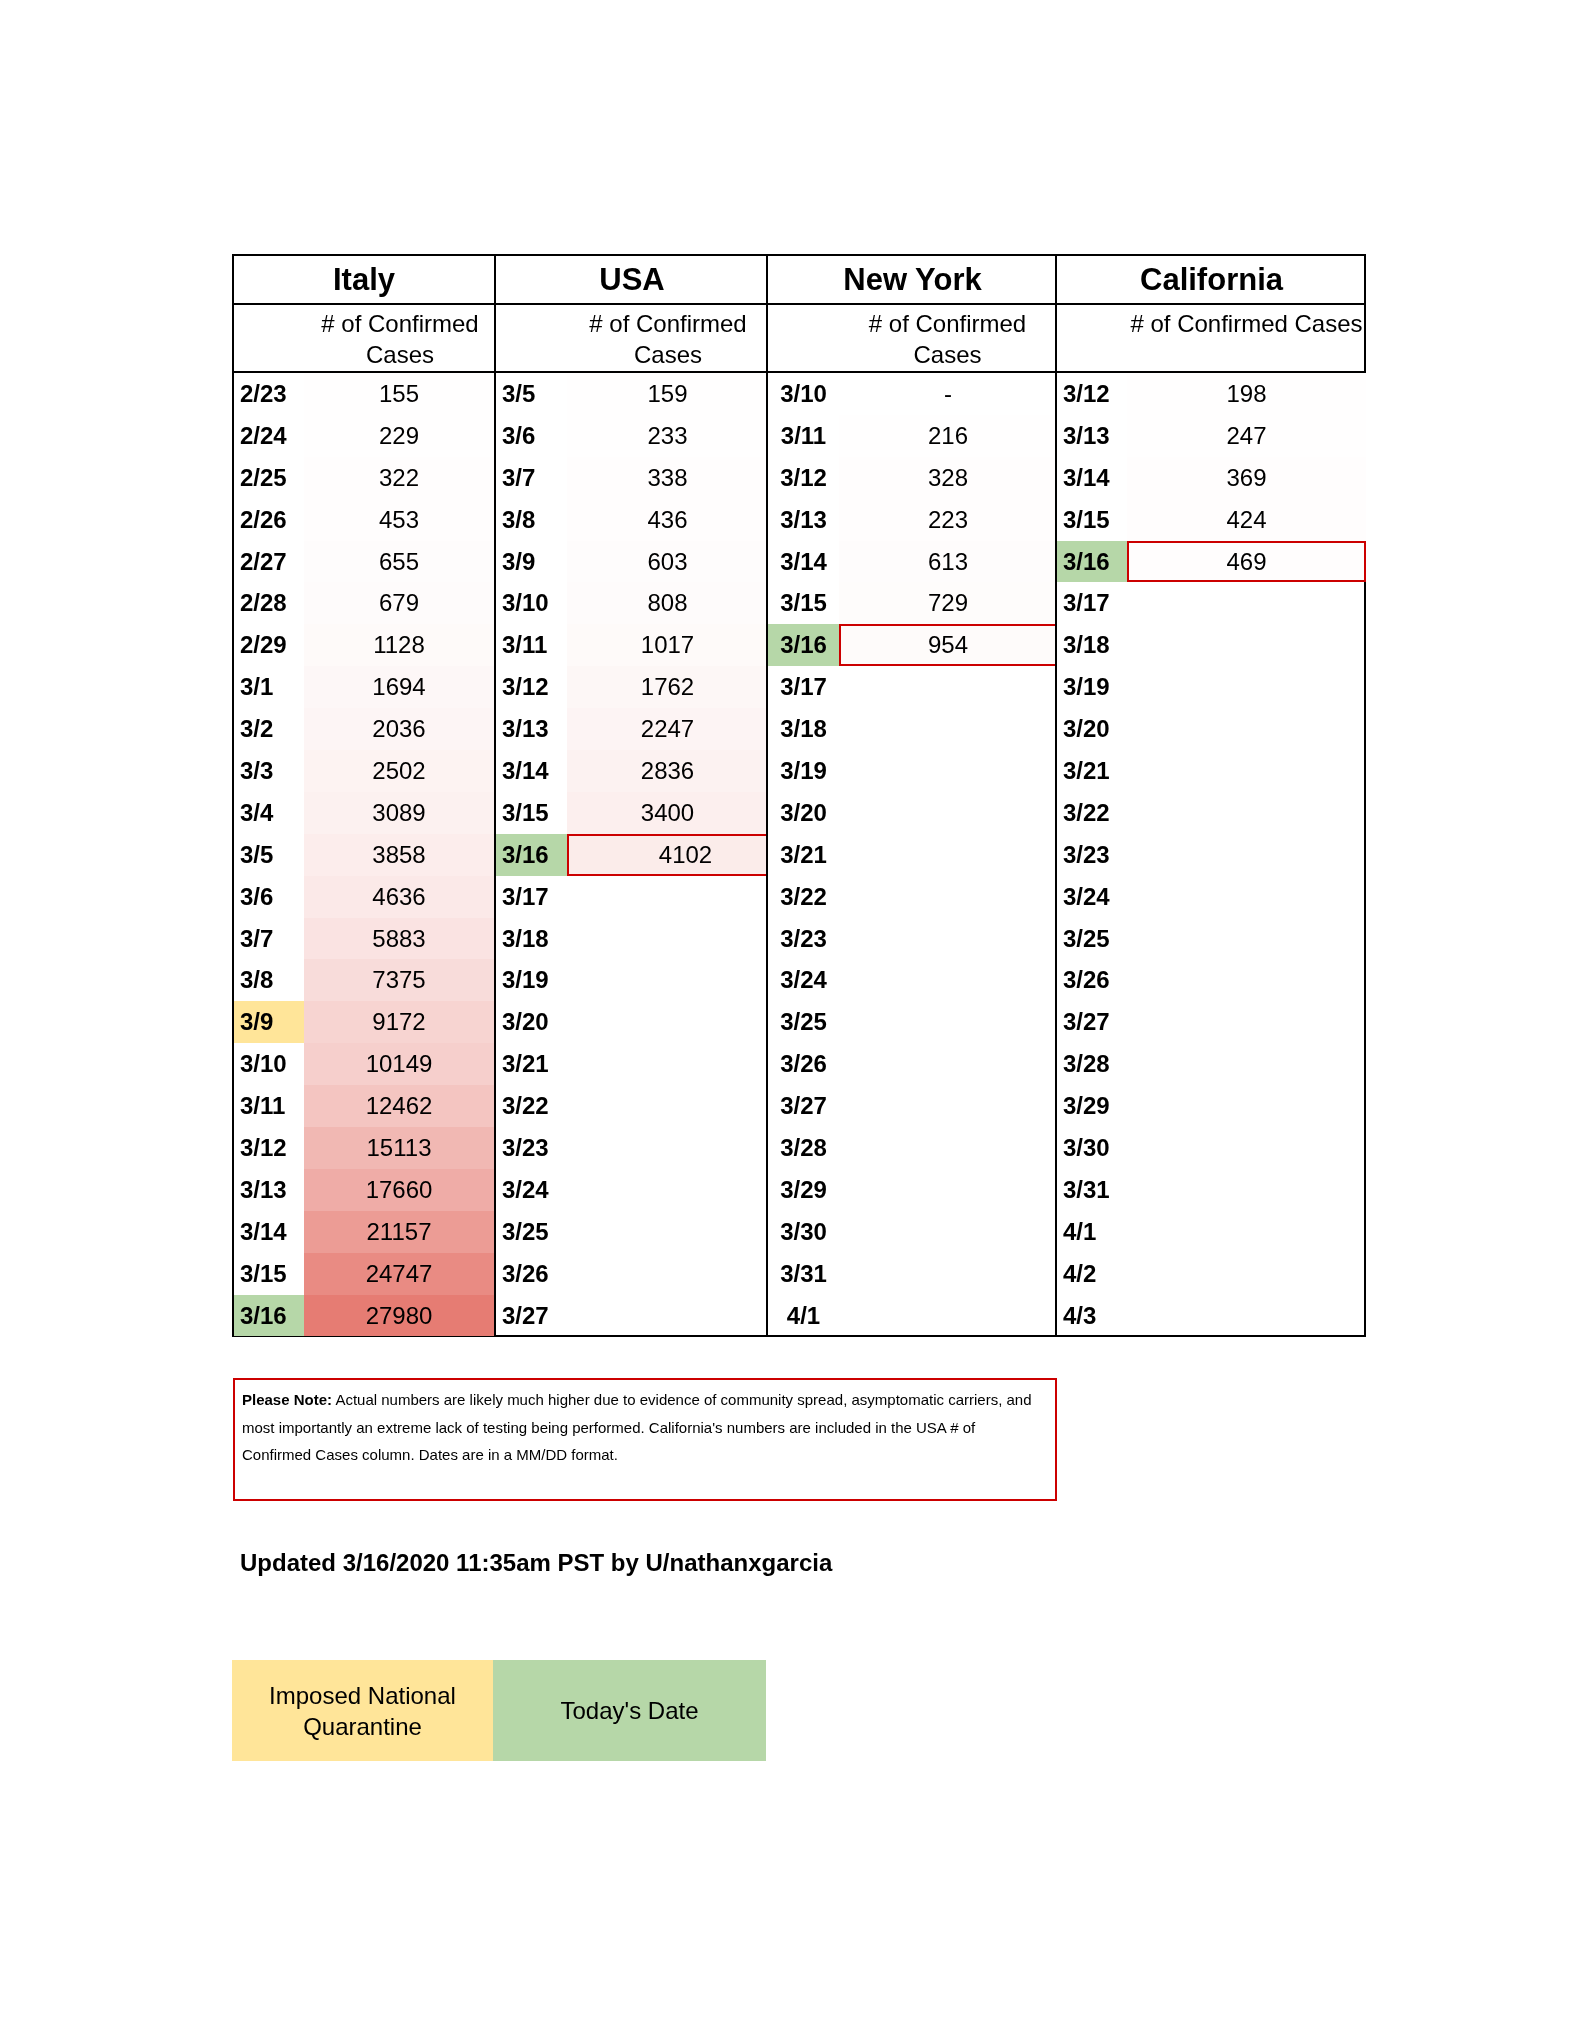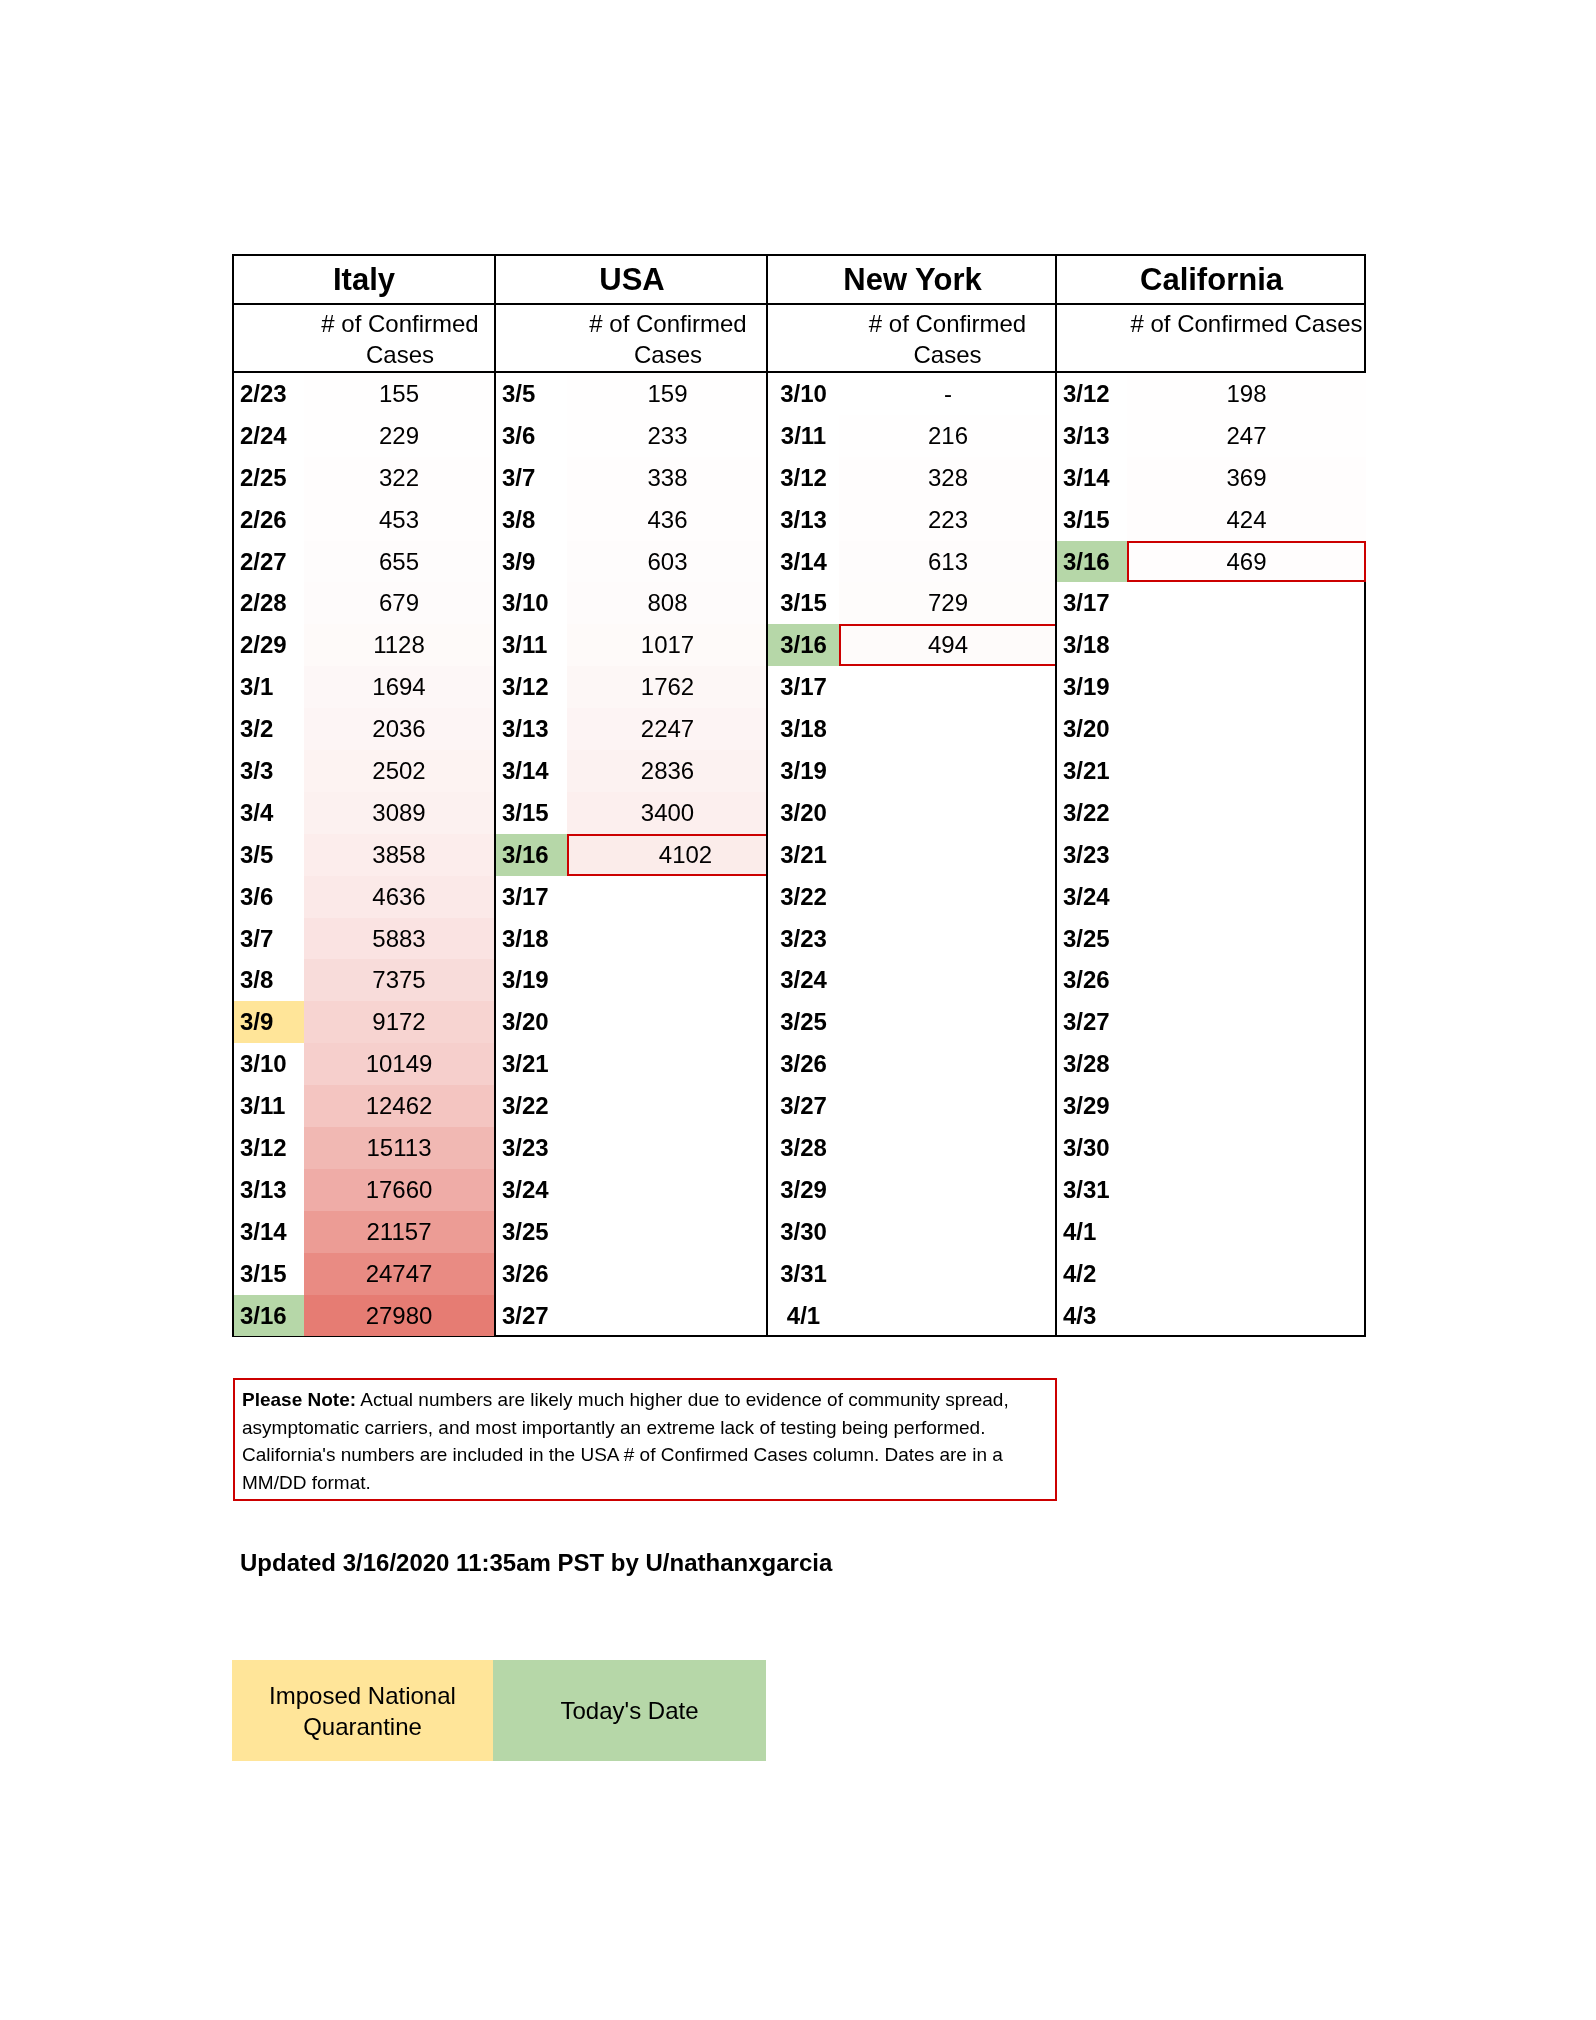--- a/index.html
+++ b/index.html
@@ -14,21 +14,21 @@
          font-weight: bold; font-size: 31px; display: flex; align-items: center; justify-content: center; }
   .sub { position: absolute; left: 0; right: 0; top: 49px; height: 68px;
          border-bottom: 2px solid #000; box-sizing: border-box; }
   .sub span { position: absolute; top: 3px; text-align: center; font-size: 24px; line-height: 31px; white-space: normal; }
   .rows { position: absolute; left: 0; right: 0; top: 117px; }
   .row { position: relative; height: 41.9px; display: flex; }
   .d { font-weight: bold; font-size: 24px; display: flex; align-items: center; padding-left: 6px; box-sizing: border-box; }
   .v { flex: 1; font-size: 24px; display: flex; align-items: center; justify-content: center; box-sizing: border-box; }
   .v.today { outline: 2px solid #cc0000; outline-offset: -2px; }
   .note { position: absolute; left: 233px; top: 1378px; width: 824px; height: 123px; box-sizing: border-box;
-          border: 2px solid #cc0000; padding: 6px 7px; font-size: 19px; line-height: 27.5px; }
+          border: 2px solid #cc0000; padding: 6px 7px; font-size: 15px; line-height: 27.5px; }
   .note b { font-weight: bold; }
   .updated { position: absolute; left: 240px; top: 1549px; font-size: 24px; font-weight: bold; }
   .legend { position: absolute; left: 232px; top: 1660px; height: 101px; display: flex; }
   .legend div { display: flex; align-items: center; justify-content: center; text-align: center;
                 font-size: 24px; line-height: 31px; }
 </style>
 </head>
 <body>
 
 <div class="tbl">
@@ -258,21 +258,21 @@
         <div class="row">
           <div class="d" style="width: 71px; justify-content: center; padding-left: 0px;">3/14</div>
           <div class="v" style="background: rgb(254, 252, 252);">613</div>
         </div>
         <div class="row">
           <div class="d" style="width: 71px; justify-content: center; padding-left: 0px;">3/15</div>
           <div class="v" style="background: rgb(254, 252, 251);">729</div>
         </div>
         <div class="row">
           <div class="d" style="width: 71px; justify-content: center; padding-left: 0px; background: rgb(182, 215, 168);">3/16</div>
-          <div class="v today" style="background: rgb(254, 251, 250); outline-color: rgb(204, 0, 0);">494</div>
+          <div class="v today" style="background: rgb(254, 251, 250); outline-color: rgb(204, 0, 0);">954</div>
         </div>
         <div class="row">
           <div class="d" style="width: 71px; justify-content: center; padding-left: 0px;">3/17</div>
           <div class="v" style="background: transparent;"></div>
         </div>
         <div class="row">
           <div class="d" style="width: 71px; justify-content: center; padding-left: 0px;">3/18</div>
           <div class="v" style="background: transparent;"></div>
         </div>
         <div class="row">

